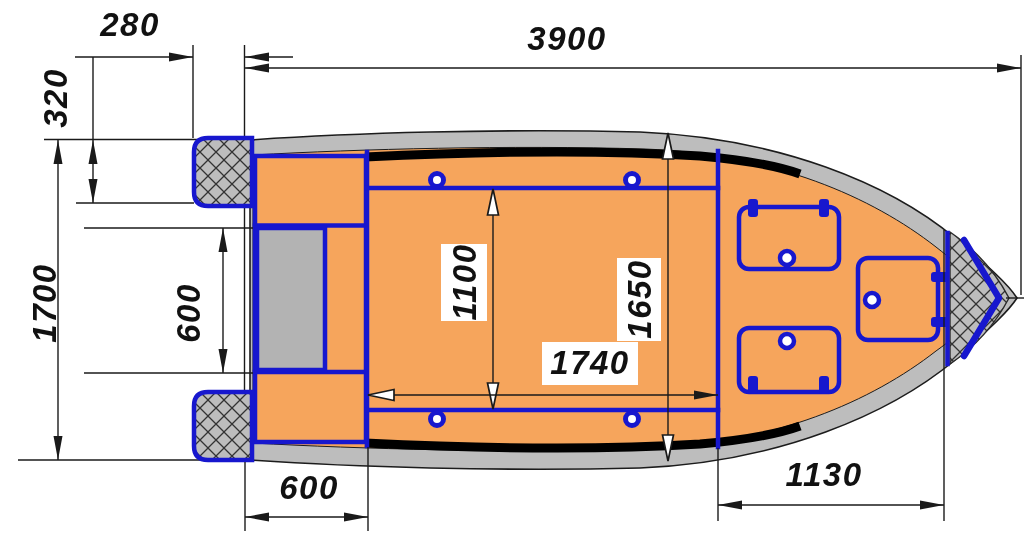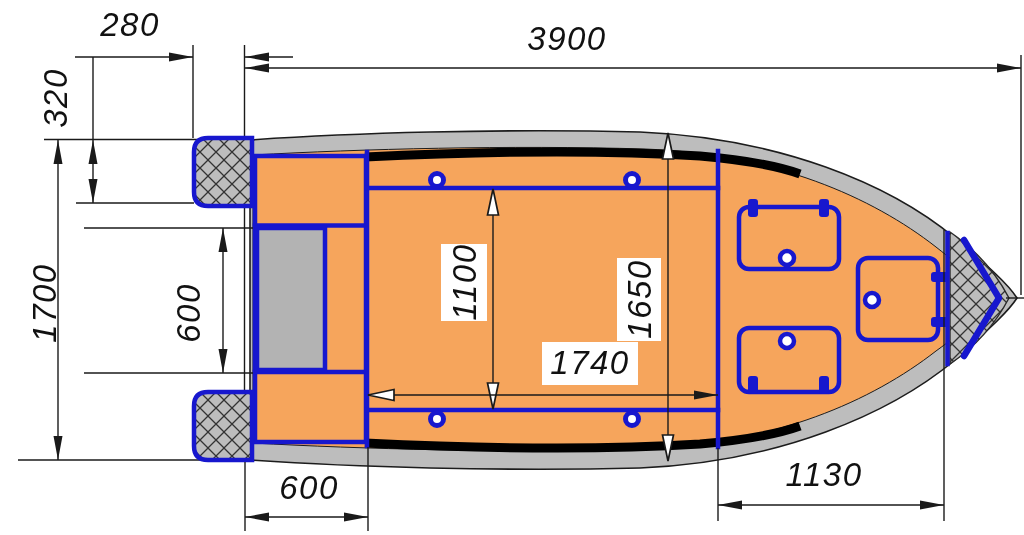--- a/index.html
+++ b/index.html
@@ -1,20 +1,20 @@
 <!DOCTYPE html>
 <html style="--deck: #f6a55c; --hull: #bdbdbd; --well: #b3b3b3; --accent: #1717ce; --line: #1a1a1a; --stripe: #000000; --bg: #ffffff;"><head>
 <meta charset="utf-8">
 <style>
   :root{
     --deck:#f6a55c; --hull:#bdbdbd; --well:#b3b3b3;
     --accent:#1717ce; --line:#1a1a1a; --stripe:#000000; --bg:#ffffff;
   }
   html,body{margin:0;padding:0;background:var(--bg);}
-  .canvas{position:relative;width:1024px;height:535px;background:var(--bg);overflow:hidden;}
+  .canvas{position:relative;width:1024px;height:535px;background:var(--bg);overflow:hidden;font-weight:bold;}
   svg{display:block;}
   .hull-fill{fill:var(--hull);}
   .hull{fill:var(--hull);stroke:#1c1c1c;stroke-width:1.6;}
   .deck{fill:var(--deck);stroke:#1c1c1c;stroke-width:1;}
   .stripe{stroke:var(--stripe);stroke-width:9;fill:none;stroke-linecap:butt;}
   .blue{stroke:var(--accent);stroke-width:4.5;fill:none;stroke-linecap:square;}
   .blue-thick{stroke:var(--accent);stroke-width:6.5;fill:none;stroke-linejoin:round;stroke-linecap:round;}
   .blue-fill{fill:var(--accent);stroke:none;}
   .well{fill:var(--well);stroke:var(--accent);stroke-width:4.5;}
   .fitting{fill:#fff;stroke:var(--accent);stroke-width:5;}

